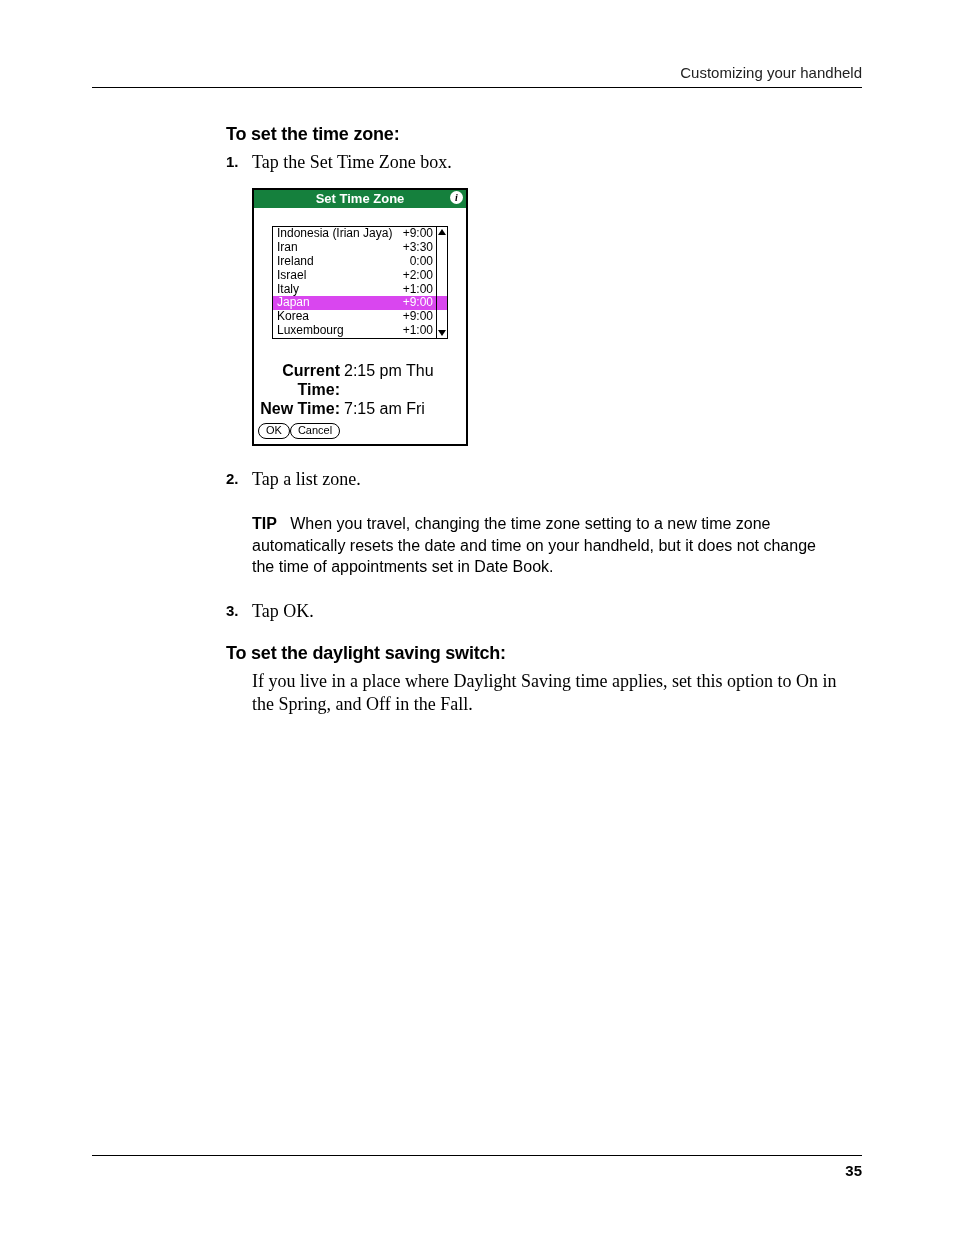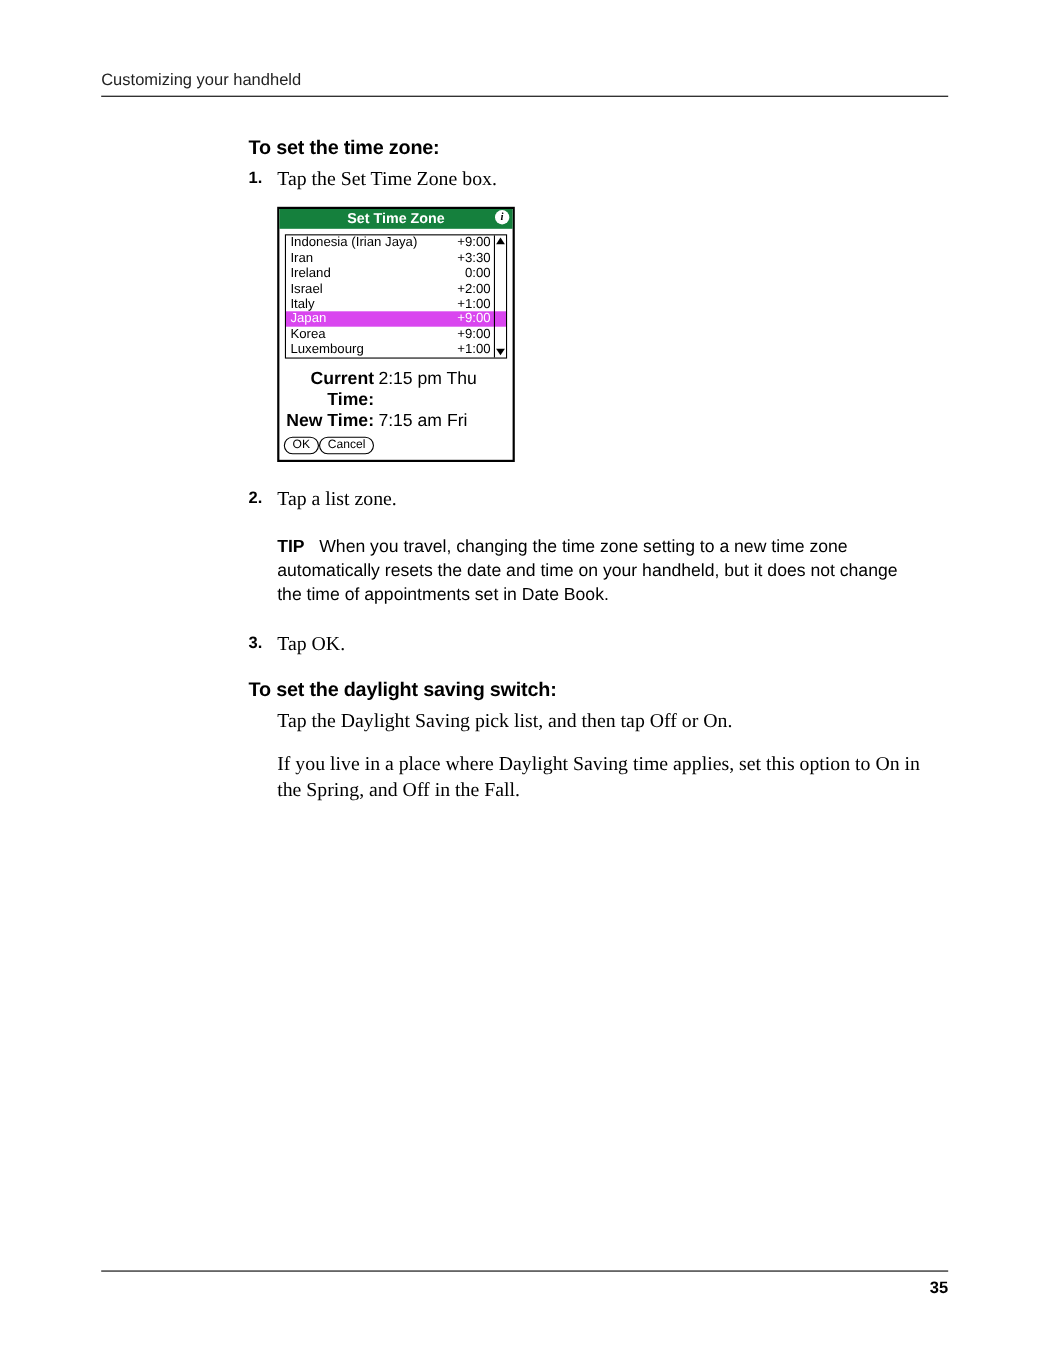--- a/index.html
+++ b/index.html
@@ -1,34 +1,34 @@
 <!DOCTYPE html>
 <html><head>
 <meta charset="utf-8">
 <style>
   * { box-sizing: border-box; margin: 0; padding: 0; }
   html, body { width: 954px; height: 1235px; background: #fff; font-family: Georgia, 'Times New Roman', serif; color: #000; }
   .page { position: relative; width: 954px; height: 1235px; padding: 64px 92px 0 92px; }
-  .running-head { font-family: Arial, Helvetica, sans-serif; font-size: 15px; color: #222; margin-bottom: 6px; }
+  .running-head { text-align: right; font-family: Arial, Helvetica, sans-serif; font-size: 15px; color: #222; margin-bottom: 6px; }
   .rule { border: none; border-top: 1px solid #000; margin-bottom: 36px; }
   .content { margin-left: 134px; width: 616px; }
   .heading4 { font-family: Arial, Helvetica, sans-serif; font-weight: 700; font-stretch: condensed; font-size: 18px; margin-bottom: 6px; letter-spacing: -0.2px; }
   .step { display: flex; margin-bottom: 10px; }
   .step-num { font-family: Arial, Helvetica, sans-serif; font-weight: 700; font-size: 15px; width: 26px; flex: 0 0 26px; padding-top: 2px; }
   .step-body { font-family: Georgia, 'Times New Roman', serif; font-size: 18px; line-height: 1.3; }
   .tip-block { margin-left: 26px; margin-top: 22px; margin-bottom: 22px; font-family: Arial, Helvetica, sans-serif; font-size: 16px; line-height: 1.35; }
   .tip-label { font-weight: 700; }
   .body-para { margin-left: 26px; font-family: Georgia, 'Times New Roman', serif; font-size: 18px; line-height: 1.3; margin-bottom: 16px; }
 
   
   .palm-wrap { margin: 14px 0 22px 26px; }
   .palm { border: 2px solid #000; width: 216px; font-family: Arial, Helvetica, sans-serif; }
   .palm-title { background: #15803d; color: #fff; font-weight: 700; text-align: center; position: relative; font-size: 13px; padding: 1px 0 2px; }
   .palm-info { position: absolute; right: 3px; top: 1px; width: 13px; height: 13px; border-radius: 50%; background: #fff; color: #000; font-size: 10px; line-height: 13px; font-style: italic; font-weight: 700; font-family: Georgia, serif; }
-  .tz-list { border: 1px solid #000; margin: 5px; position: relative; font-size: 12px; }
+  .tz-list { border: 1px solid #000; margin: 18px; position: relative; font-size: 12px; }
   .tz-row { display: flex; justify-content: space-between; padding: 0 14px 0 4px; line-height: 1.15; }
   .tz-row.sel { background: #d946ef; color: #fff; }
   .tz-scroll { position: absolute; right: 0; top: 0; bottom: 0; width: 11px; border-left: 1px solid #000; display: flex; flex-direction: column; justify-content: space-between; align-items: center; font-size: 10px; }
   .arrow { width: 0; height: 0; border-left: 4px solid transparent; border-right: 4px solid transparent; margin: 2px 0; }
   .arrow.up { border-bottom: 6px solid #000; }
   .arrow.down { border-top: 6px solid #000; }
   .palm-times { padding: 4px 2px 2px; font-size: 16px; line-height: 1.2; }
   .palm-times .row { display: flex; }
   .palm-times .lab { width: 88px; text-align: right; font-weight: 700; padding-right: 4px; }
   .palm-buttons { padding: 3px 4px 5px; display: flex; gap: 0; }
@@ -127,21 +127,20 @@
       <span class="tip-label">TIP</span>&nbsp;&nbsp;&nbsp;<span>When you travel, changing the time zone setting to a new time zone automatically resets the date and time on your handheld, but it does not change the time of appointments set in Date Book.</span>
     </div>
 
     <div class="step" style="margin-bottom:20px;">
       <div class="step-num">3.</div>
       <div class="step-body">Tap OK.</div>
     </div>
 
     <div class="heading4">To set the daylight saving switch:</div>
 
-    <div class="body-para">Tap the Daylight Saving pick list, and then tap Off or On.</div>
     <div class="body-para">If you live in a place where Daylight Saving time applies, set this option to On in the Spring, and Off in the Fall.</div>
 
   </div>
 
   <div class="footer">
     <hr class="footer-rule">
     <div class="page-num">35</div>
   </div>
 
 </div>

